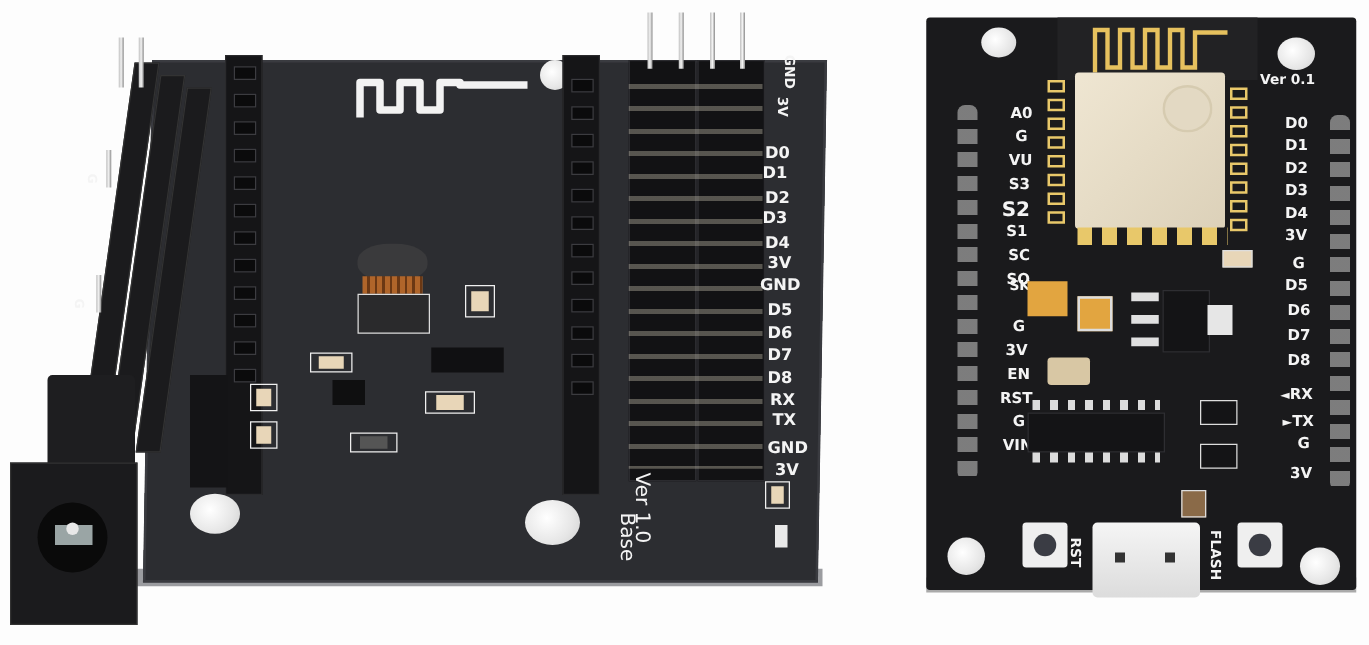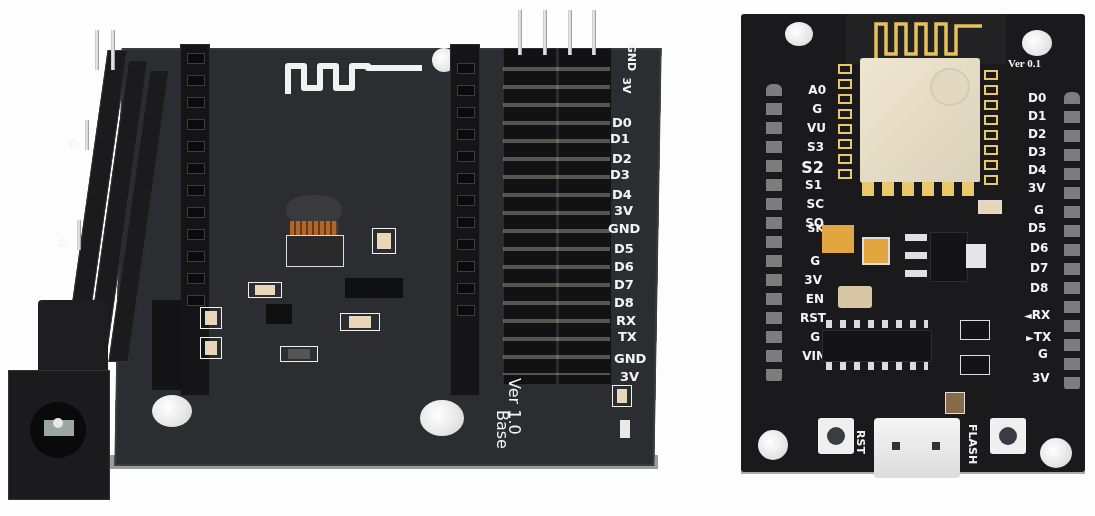--- a/index.html
+++ b/index.html
@@ -162,21 +162,21 @@
 <div class="abs node-edge"></div>
 <div class="abs node-board"></div>
 <div class="abs antenna-bg"></div>
 <svg class="abs" style="left:872px;top:20px" width="112" height="40">
   <polyline points="4,38 4,4 14,4 14,34 24,34 24,4 34,4 34,34 44,34 44,4 54,4 54,34 64,34 64,4 74,4 74,34 84,34 84,6 110,6" fill="none" stroke="#e6c15e" stroke-width="3.5"></polyline>
 </svg>
 <div class="mount-hole" style="left:785px;top:22px;width:28px;height:24px;"></div>
 <div class="mount-hole" style="left:1022px;top:30px;width:30px;height:26px;"></div>
 <div class="mount-hole" style="left:758px;top:430px;width:30px;height:30px;"></div>
 <div class="mount-hole" style="left:1040px;top:438px;width:32px;height:30px;"></div>
-<div class="silk" style="left:1008px;top:58px;font-size:11px;font-family:Liberation Serif, serif;">Ver 0.1</div>
+<div class="silk" style="left:1008px;top:58px;font-size:11px;">Ver 0.1</div>
 
 <div class="abs esp-shield">
   <div style="position:absolute;left:70px;top:10px;width:40px;height:38px;border-radius:50%;background:#e3d9c3;box-shadow:inset 0 0 0 2px #d6cbb0;"></div>
 </div>
 <div class="abs" style="left:838px;top:64px;width:20px;height:110px;">
   <div class="gold-pad" style="top:0"></div>
     <div class="gold-pad" style="top:15px"></div>
     <div class="gold-pad" style="top:30px"></div>
   <div class="gold-pad" style="top:45px"></div>
     <div class="gold-pad" style="top:60px"></div>

